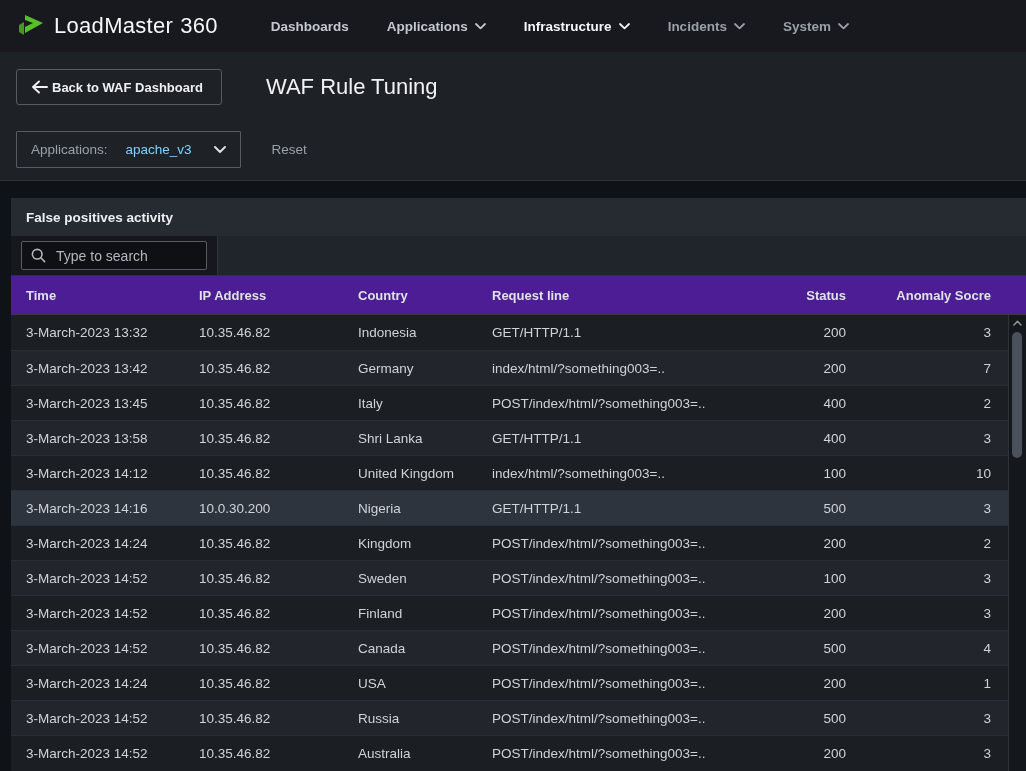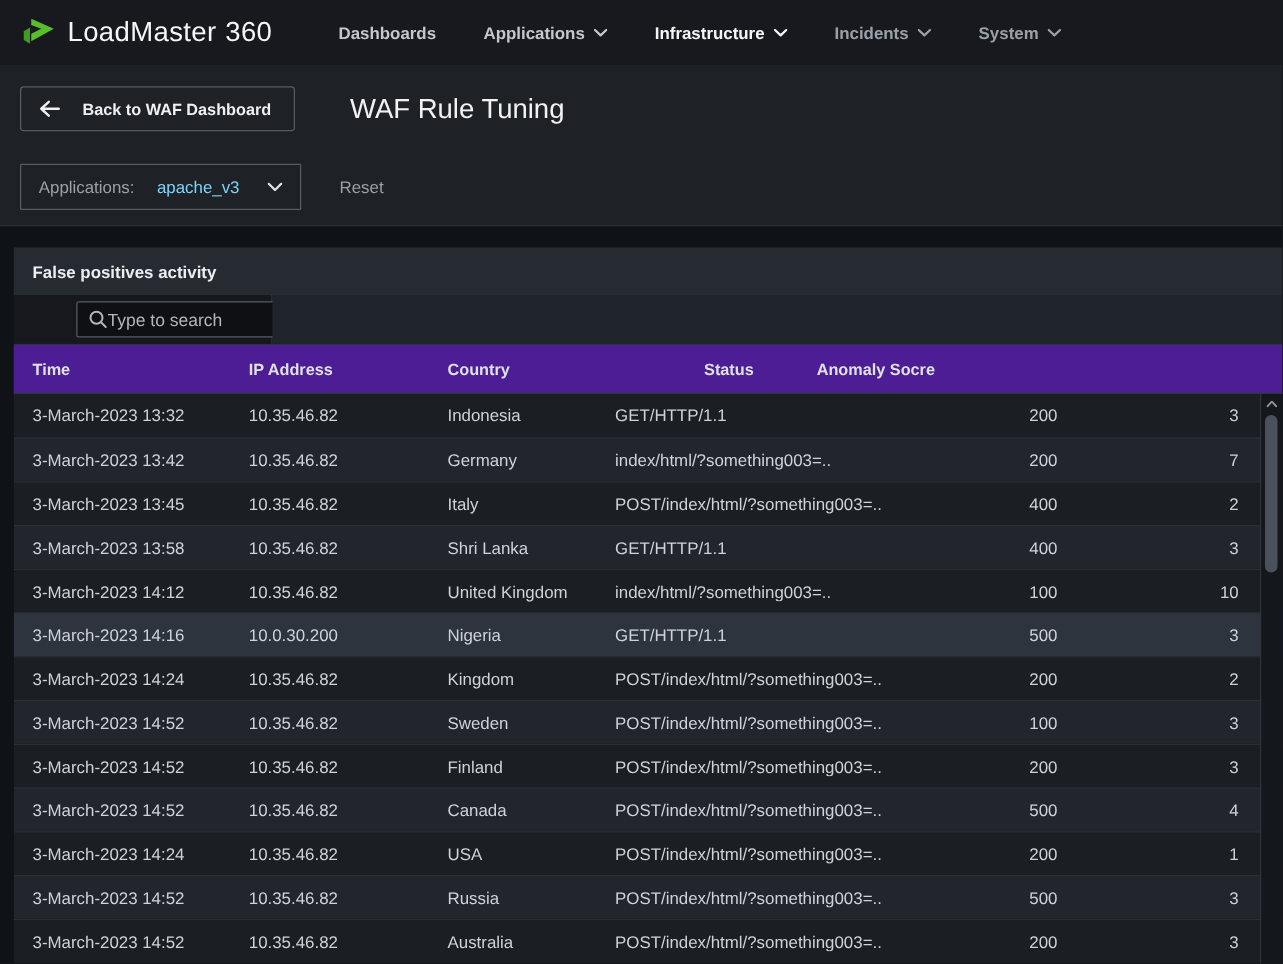--- a/index.html
+++ b/index.html
@@ -30,21 +30,21 @@
   .nav-item.active { color: #f4f6f8; }
   .chev { display: inline-block; }
 
   
   .header-section {
     height: 129px; background: #1e2227;
     border-bottom: 1px solid #2c3138; padding: 17px 16px 0 16px;
   }
   .header-row { display: flex; align-items: center; height: 36px; }
   .back-btn {
-    display: flex; align-items: center; gap: 18px;
+    display: flex; align-items: center; gap: 4px;
     height: 36px; padding: 0 18px 0 14px;
     border: 1px solid #565c64; border-radius: 3px;
     background: transparent; color: #eef0f2;
     font-weight: 700; font-size: 13px; cursor: pointer;
     font-family: inherit;
   }
   .page-title { margin-left: 44px; font-size: 22px; color: #f0f2f4; font-weight: 400; }
   .filter-row { margin-top: 26px; display: flex; align-items: center; height: 37px; }
   .app-filter {
     display: flex; align-items: center; gap: 18px;
@@ -68,21 +68,21 @@
   .toolbar { height: 40px; flex: none; display: flex; border-bottom: 1px solid #2e333a; }
   .toolbar-search-cell {
     width: 207px; flex: none; background: #16181d;
     border-right: 1px solid #2e333a;
     display: flex; align-items: center; padding: 0 10px;
   }
   .toolbar-rest { flex: 1; background: #20242b; }
   .search-box {
     width: 187px; height: 29px; background: #0e1014;
     border: 1px solid #565c64; border-radius: 2px;
-    display: flex; align-items: center; padding: 0 9px; gap: 0; margin-left: 40px;
+    display: flex; align-items: center; padding: 0 9px; gap: 10px;
   }
   .search-box input {
     background: transparent; border: none; outline: none;
     color: #cfd3d8; font-size: 14px; width: 130px; font-family: inherit;
   }
   .search-box input::placeholder { color: #b2b7be; opacity: 1; }
 
   
   .thead {
     height: 39px; flex: none; background: #4c1d95;
@@ -202,20 +202,21 @@
           <input type="text" placeholder="Type to search" style="">
         </div>
       </div>
       <div class="toolbar-rest"></div>
     </div>
 
     <div class="thead">
       <div class="col-time">Time</div>
       <div class="col-ip">IP Address</div>
       <div class="col-country">Country</div>
+      <div class="col-request">Request line</div>
       <div class="col-status">Status</div>
       <div class="col-anomaly">Anomaly Socre</div>
     </div>
 
     <div class="rows-wrap">
       <div id="rows-container">
           <div class="trow">
     <div class="col-time">3-March-2023 13:32</div>
     <div class="col-ip">10.35.46.82</div>
     <div class="col-country">Indonesia</div>

